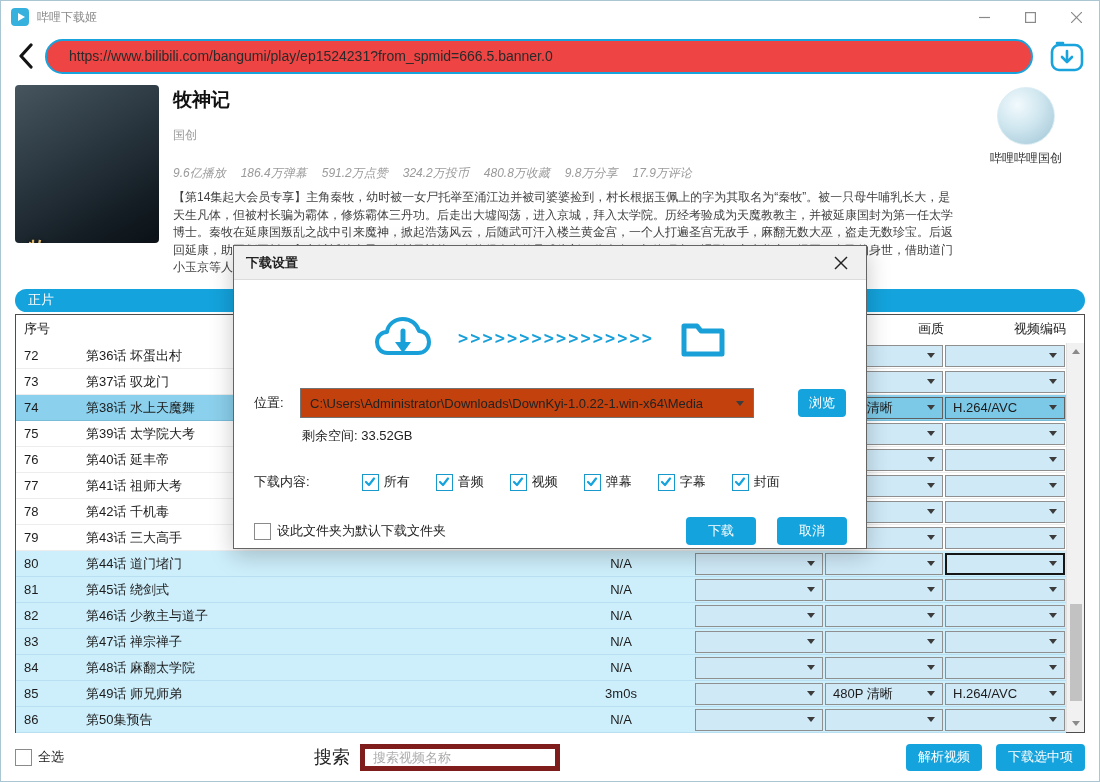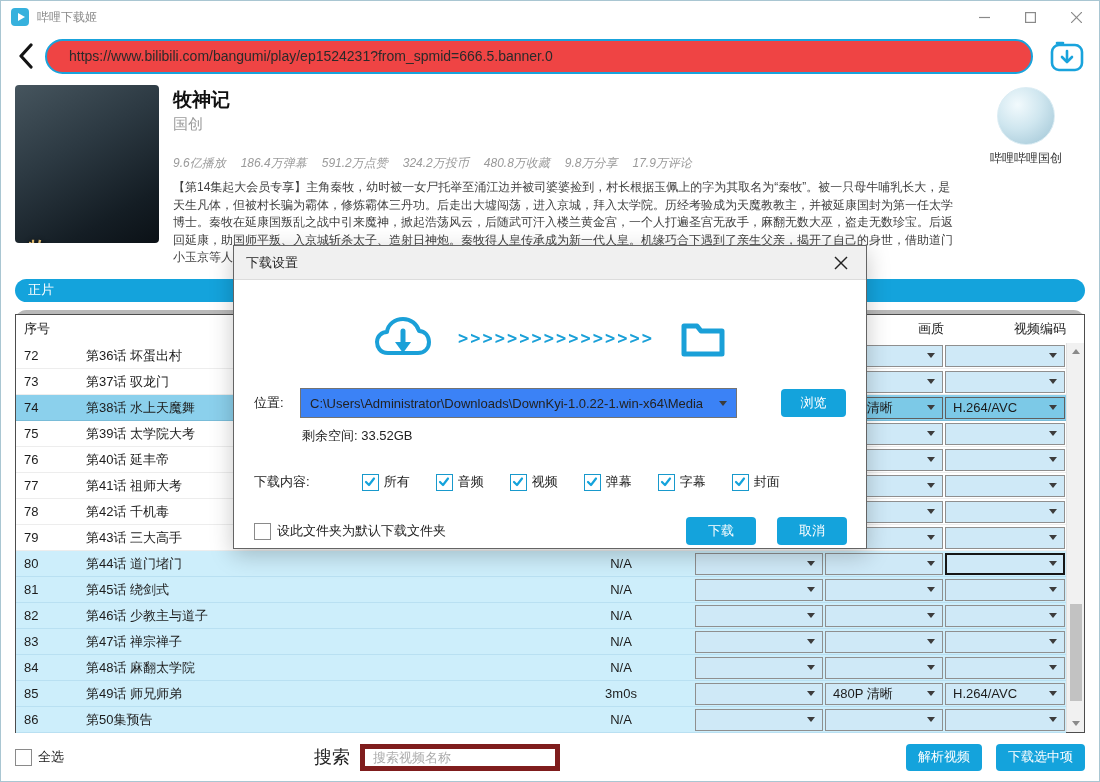--- a/index.html
+++ b/index.html
@@ -22,21 +22,21 @@
   .url-pill { flex:1; height:35px; border:2px solid #19a3dc; border-radius:18px; display:flex; align-items:center; padding:0 22px; margin:0 14px 0 6px; background:#ef4444; }
   .url-text { font-size:14px; color:#2a2a2a; white-space:nowrap; overflow:hidden; }
   .tray-btn { width:40px; height:36px; display:flex; align-items:center; justify-content:center; }
 
   
   .info { display:flex; padding:8px 14px 0 14px; }
   .cover { width:144px; height:158px; border-radius:4px; background:linear-gradient(150deg,#46555e 0%,#2c3942 40%,#141d24 78%,#0b1116 100%); position:relative; flex:none; overflow:hidden; }
   .cover-title { position:absolute; left:10px; bottom:8px; writing-mode:vertical-rl; font-family:"Liberation Serif","DejaVu Serif",serif; font-size:20px; font-weight:bold; color:#d9b56b; letter-spacing:4px; text-shadow:0 0 4px rgba(0,0,0,.6); }
   .mid { flex:1; margin-left:14px; min-width:0; }
   .v-title { font-size:19px; font-weight:bold; color:#111; margin-top:2px; }
-  .v-zone { font-size:15px; color:#9a9a9a; margin-top:2px; }
+  .v-zone { font-size:12px; color:#9a9a9a; margin-top:14px; }
   .v-stats { display:flex; gap:15px; font-size:12px; color:#9a9a9a; margin-top:21px; white-space:nowrap;font-style:italic; }
   .v-desc { font-size:12px; color:#3f3f3f; line-height:17.5px; margin-top:7px; display:-webkit-box; -webkit-line-clamp:5; -webkit-box-orient:vertical; overflow:hidden; }
   .upcol { width:118px; flex:none; display:flex; flex-direction:column; align-items:center; margin-left:6px; padding-top:2px; }
   .avatar { width:58px; height:58px; border-radius:50%; background:radial-gradient(circle at 35% 30%, #f2fafd 0%, #cfe6ef 45%, #9dc3d4 100%); border:1px solid #dcedf4; }
   .upname { font-size:12px; color:#333; margin-top:5px; white-space:nowrap; }
 
   
   .tabs { display:flex; gap:8px; padding:12px 14px 6px 14px;flex-direction:column; }
   .tab { height:23px; padding:0 13px; border-radius:12px; display:flex; align-items:center; font-size:13px; color:#fff; background:#b9b9b9; white-space:nowrap; }
   .tab.active { background:#14a3dc; }
@@ -78,30 +78,30 @@
   .search-group { display:flex; align-items:center; margin-left:250px; }
   .search-label { font-size:18px; color:#222; margin-right:10px; }
   .search-input { width:200px; height:27px; border:5px solid #7f1d1d; font-size:13px; padding:0 8px; color:#222; font-family:inherit; }
   .search-input::placeholder { color:#ababab; }
   .f-buttons { margin-left:auto; display:flex; gap:14px; }
   .btn { height:27px; background:#14a3dc; color:#fff; font-size:13px; border:none; border-radius:4px; padding:0 12px; display:flex; align-items:center; justify-content:center; white-space:nowrap; font-family:inherit; }
 
   
   .modal { position:absolute; left:232px; top:244px; width:634px; height:304px; background:#fff; border:1px solid #646464; box-shadow:0 6px 22px rgba(0,0,0,.22); z-index:10; }
   .m-head { height:34px; background:#f0f0f0; display:flex; align-items:center; padding:0 12px; border-bottom:1px solid #dcdcdc; }
-  .m-title { font-size:13px; color:#222; }
+  .m-title { font-size:13px; color:#222;font-weight:bold; }
   .m-close { margin-left:auto; width:26px; height:26px; display:flex; align-items:center; justify-content:center; }
   .m-iconrow { display:flex; align-items:center; justify-content:center; gap:26px; margin-top:30px; height:56px; }
   .m-arrows { color:#1aa0d8; font-size:17px; font-weight:bold; letter-spacing:2px; white-space:nowrap; font-family:"DejaVu Sans Mono","Liberation Mono",monospace; }
   .m-locrow { display:flex; align-items:center; padding:0 20px; margin-top:22px; }
   .m-loclabel { font-size:13px; color:#222; width:46px; flex:none; }
-  .combo { flex:1; height:30px; border:1px solid #737373; display:flex; align-items:center; padding:0 9px; margin-right:12px; background:#3b82f6; }
+  .combo { flex:1; height:30px; border:1px solid #737373; display:flex; align-items:center; padding:0 9px; margin-right:12px; background:#c2410c; }
   .combo .ddval { font-size:13px; color:#222; white-space:nowrap; overflow:hidden; }
   .combo::after { content:""; width:0; height:0; border-left:4px solid transparent; border-right:4px solid transparent; border-top:5px solid #3c3c3c; margin-left:auto; }
-  .m-browse { width:65px; height:28px; flex:none;margin-left:32px; }
+  .m-browse { width:48px; height:28px; flex:none;margin-left:32px; }
   .m-space { font-size:13px; color:#222; margin:9px 0 0 68px; }
   .m-contentrow { display:flex; align-items:center; padding-left:20px; margin-top:28px; gap:26px; }
   .m-contentlabel { font-size:13px; color:#222; margin-right:26px; }
   .opt { display:flex; align-items:center; gap:5px; }
   .opt-label { font-size:13px; color:#222; white-space:nowrap; }
   .m-footrow { display:flex; align-items:center; padding:0 19px 0 20px; margin-top:26px; }
   .m-footcheck { display:flex; align-items:center; }
   .m-btns { margin-left:auto; display:flex; gap:21px; }
   .m-btn { width:70px; height:28px; }
 </style>

